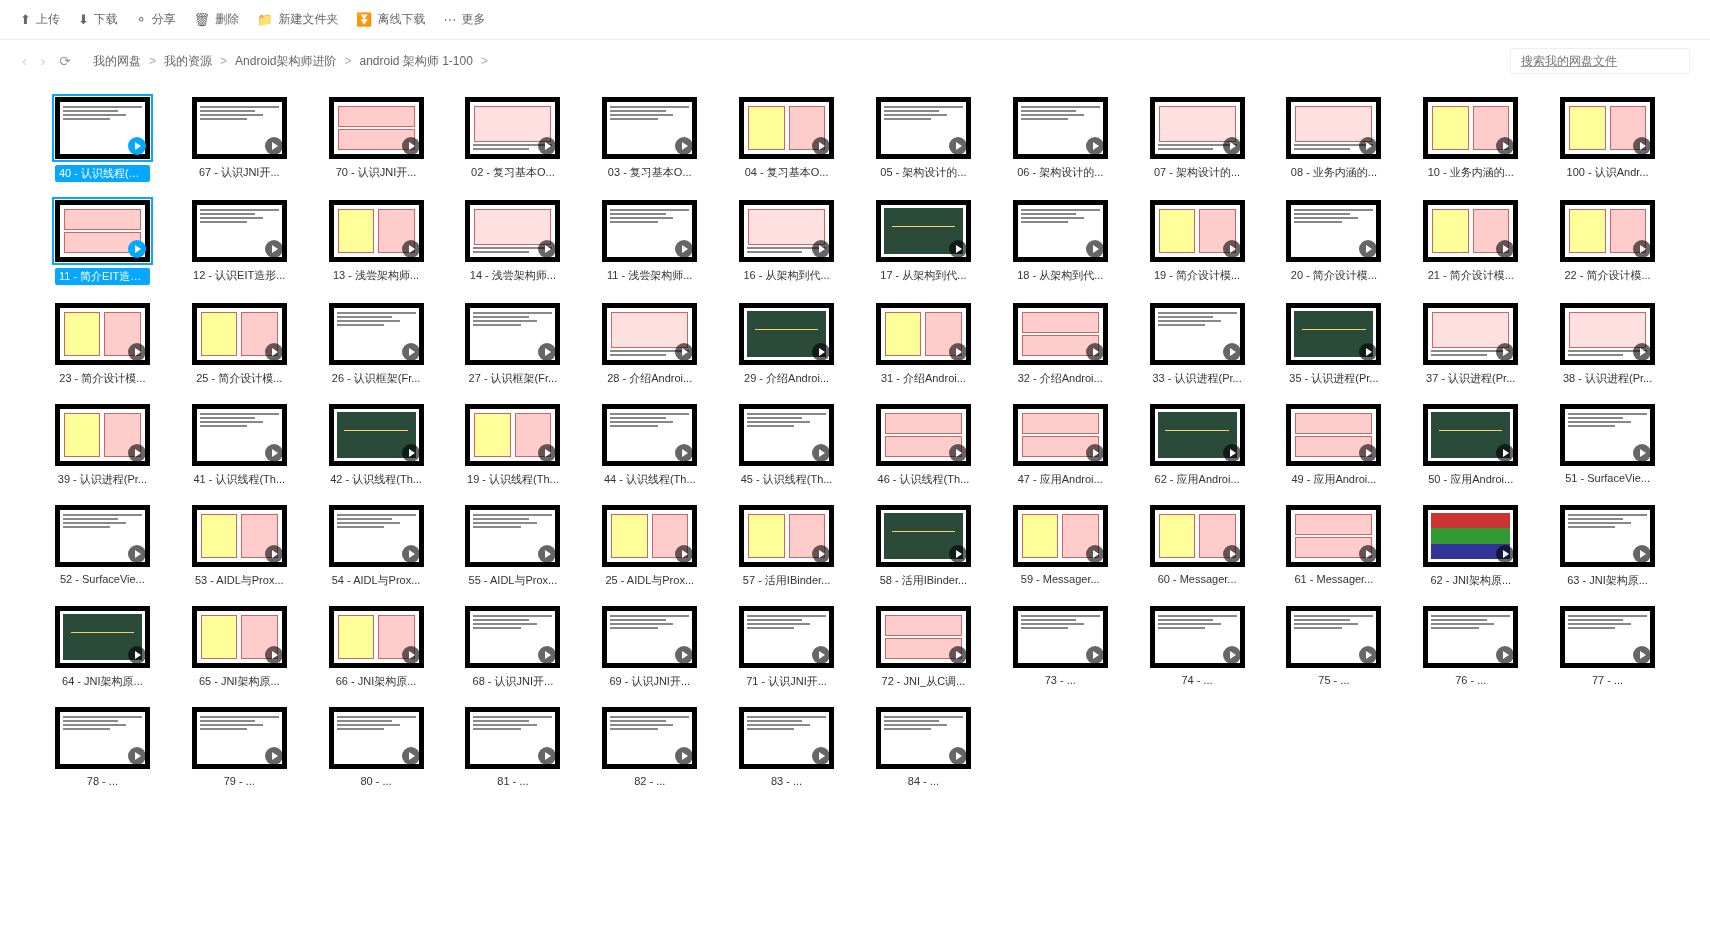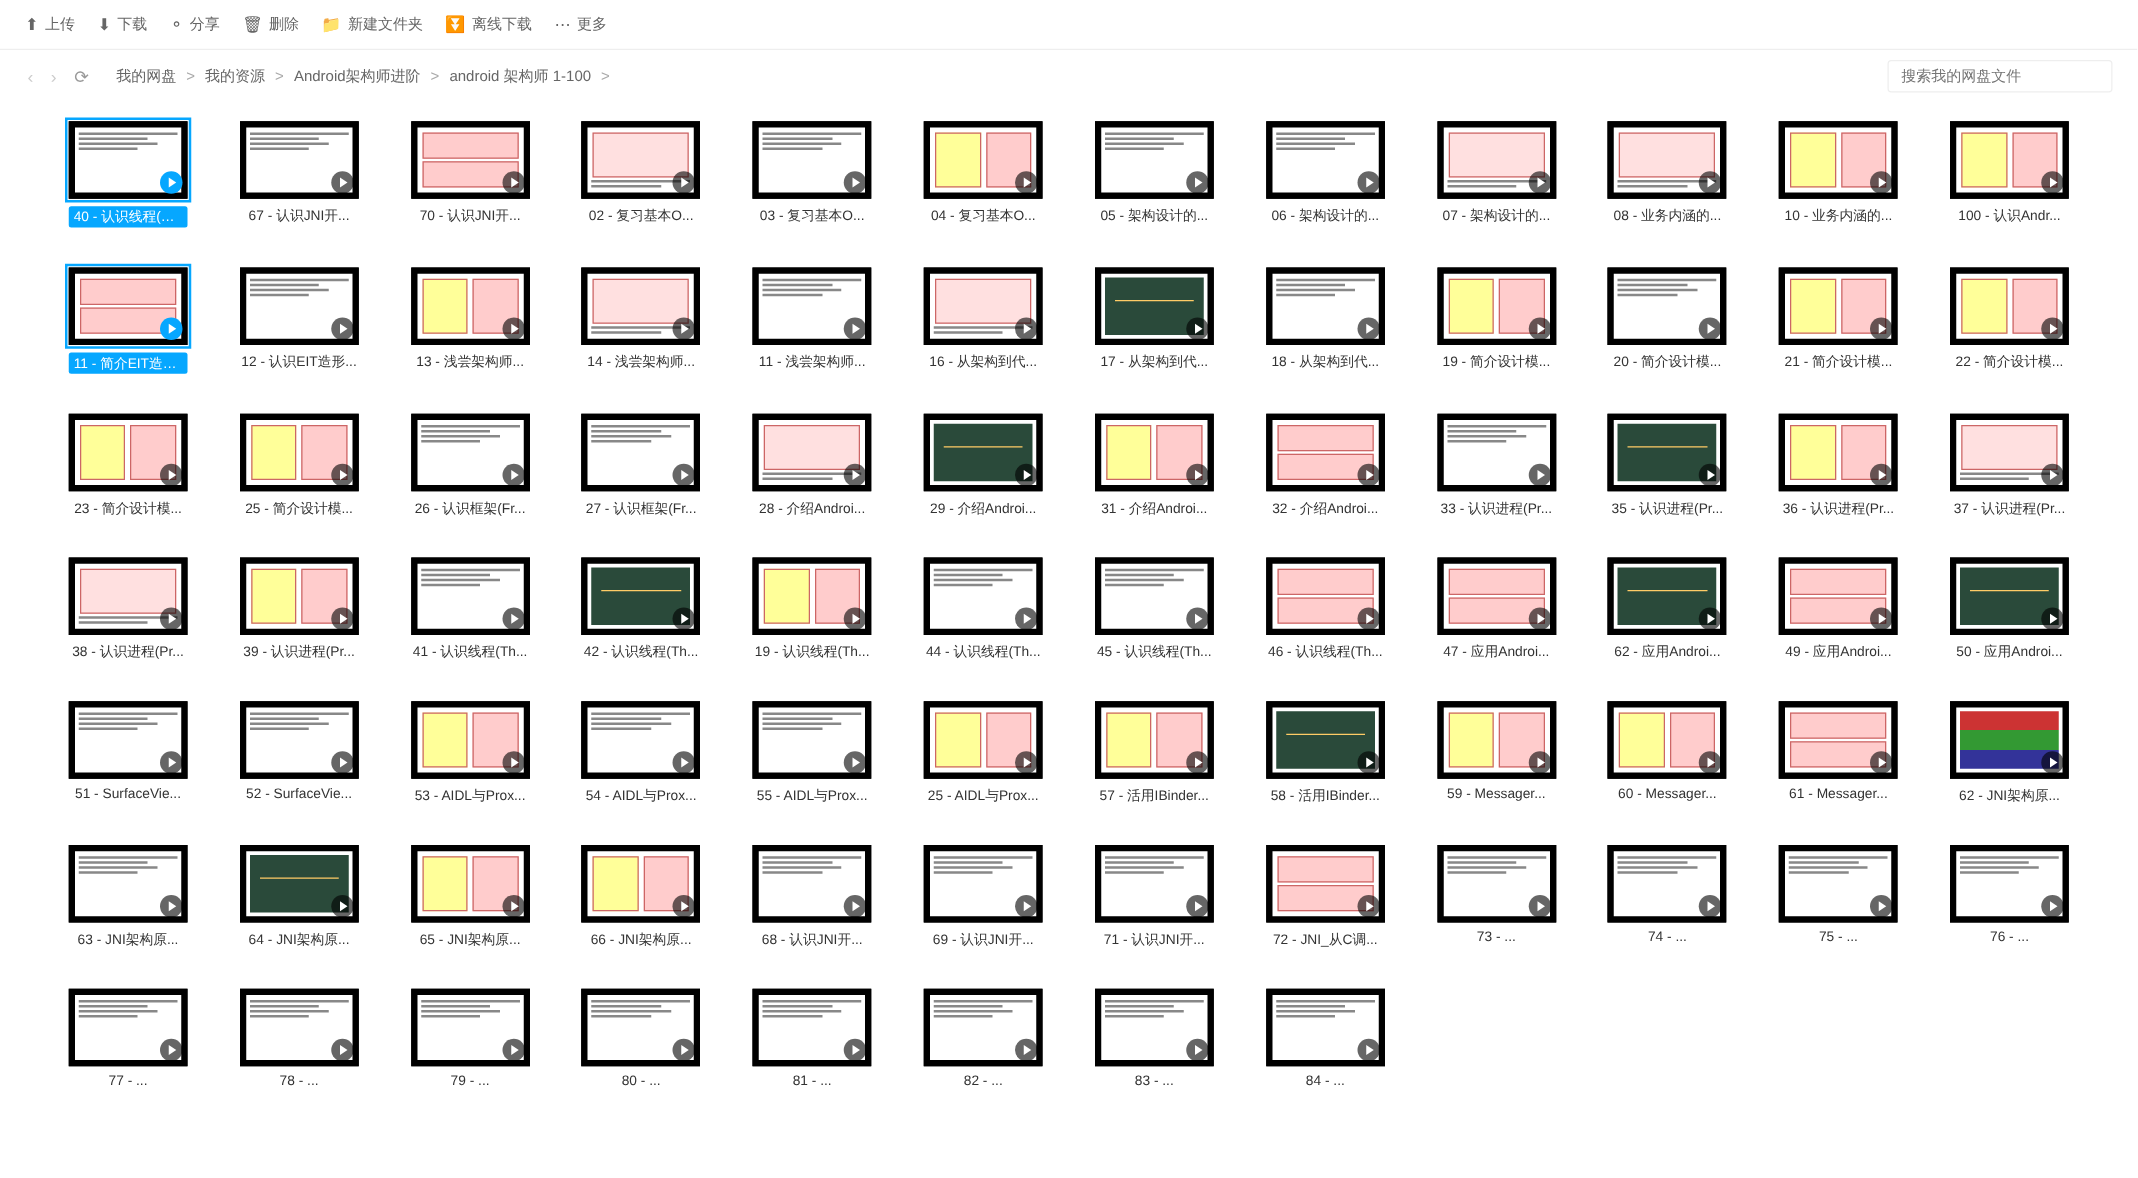--- a/index.html
+++ b/index.html
@@ -9,23 +9,23 @@
 .tool-item { display: flex; align-items: center; gap: 5px; color: #666; cursor: pointer; font-size: 12px; }
 .tool-icon { font-size: 13px; }
 
 .nav-row { display: flex; align-items: center; padding: 10px 20px; justify-content: space-between; height: 42px; }
 .nav-left { display: flex; align-items: center; gap: 10px; color: #666; }
 .nav-arrow { color: #999; cursor: pointer; font-size: 14px; padding: 2px; }
 .nav-arrow.disabled { color: #ccc; }
 .breadcrumb { display: flex; align-items: center; gap: 8px; margin-left: 10px; }
 .crumb { cursor: pointer; color: #666; }
 .crumb-sep { color: #aaa; }
-.search-box { border: 1px solid #eee; border-radius: 3px; padding: 5px 10px; width: 180px; font-size: 12px; outline: none; color: #999; }
+.search-box { border: 1px solid #eee; border-radius: 3px; padding: 5px 10px; width: 180px; font-size: 12px; outline: none; color: #999; text-decoration: underline; }
 
-.grid-wrap { padding: 15px 40px; display: grid; grid-template-columns: repeat(12, 1fr); gap: 32px 12px; }
+.grid-wrap { padding: 15px 40px; display: grid; grid-template-columns: repeat(12, 1fr); gap: 18px 12px; }
 .file-item { display: flex; flex-direction: column; align-items: center; cursor: pointer; }
 .file-item.selected .thumb { outline: 2px solid #06a7ff; outline-offset: 1px; }
 .file-item.selected .fname { background: #06a7ff; color: #fff; border-radius: 2px; padding: 1px 4px; }
 .thumb { width: 95px; height: 62px; background: #000; position: relative; border: 2px solid #000; }
 .thumb-inner { position: absolute; inset: 3px; background: #fff; display: flex; flex-direction: column; padding: 3px; font-size: 4px; overflow: hidden; }
 .play-icon { position: absolute; bottom: 2px; right: 2px; width: 18px; height: 18px; border-radius: 50%; background: rgba(0,0,0,0.6); display: flex; align-items: center; justify-content: center; }
 .play-icon.blue { background: #06a7ff; }
 .play-icon::after { content: ''; border-left: 6px solid #fff; border-top: 4px solid transparent; border-bottom: 4px solid transparent; margin-left: 2px; }
 .fname { margin-top: 6px; font-size: 11px; color: #333; width: 95px; white-space: nowrap; overflow: hidden; text-overflow: ellipsis; text-align: center; }
 
@@ -473,32 +473,20 @@
         <div class="thumb-inner">
           <div class="sl-dark"></div>
         </div>
         <div class="play-icon "></div>
       </div>
       <div class="fname">35 - 认识进程(Pr...</div>
     </div>
     <div class="file-item">
       <div class="thumb">
         <div class="thumb-inner">
-          <div style="display:flex;gap:2px;flex:1">
-            <div class="sl-box sl-yellow" style="flex:1"></div>
-            <div class="sl-box" style="flex:1"></div>
-          </div>
-        </div>
-        <div class="play-icon "></div>
-      </div>
-      <div class="fname">36 - 认识进程(Pr...</div>
-    </div>
-    <div class="file-item">
-      <div class="thumb">
-        <div class="thumb-inner">
           <div class="sl-box" style="background:#ffe0e0"></div>
           <div class="sl-text"></div>
           <div class="sl-text" style="width:70%"></div>
         </div>
         <div class="play-icon "></div>
       </div>
       <div class="fname">37 - 认识进程(Pr...</div>
     </div>
     <div class="file-item">
       <div class="thumb">

